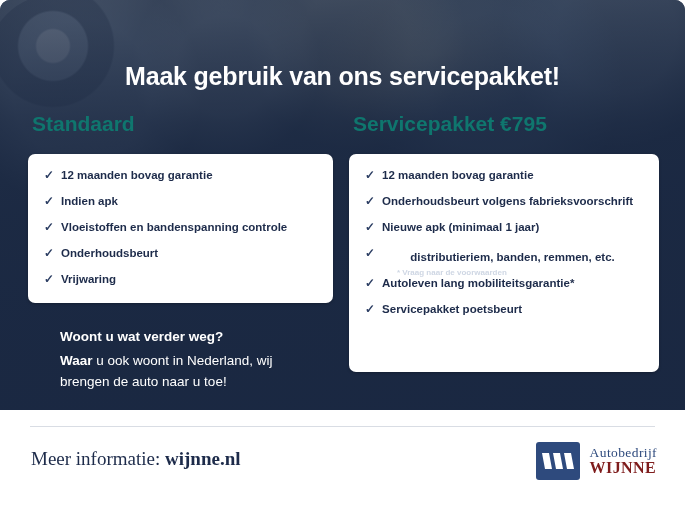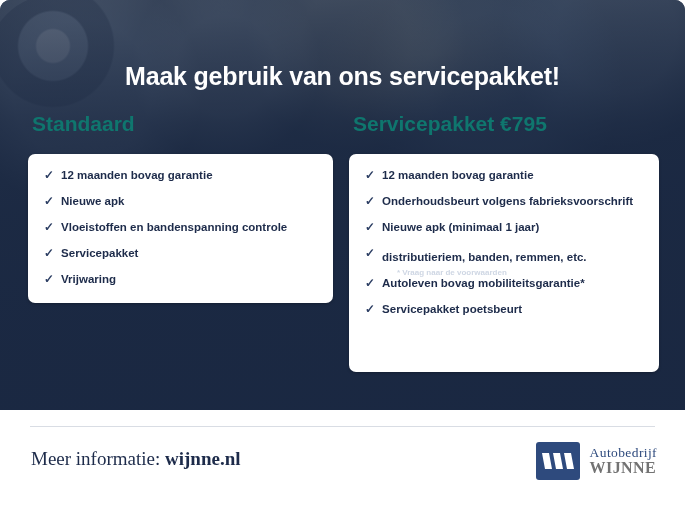--- a/index.html
+++ b/index.html
@@ -131,20 +131,21 @@
     color: #2c3e63;
     font-size: 12px;
     font-weight: bold;
     margin-right: 7px;
     line-height: 15px;
   }
   .feature-text { flex: 1; }
   .feature-sub {
     display: block;
     margin-top: 4px;
+    text-align: center;
   }
 
   .footnote {
     position: absolute;
     left: 349px;
     top: 268px;
     color: #cfd7e4;
     font-size: 8px;
     font-weight: bold;
     margin-left: 48px;
@@ -212,21 +213,21 @@
   .brand-mark svg { position: absolute; left: 6px; top: 11px; }
   .brand-name {
     line-height: 1.05;
   }
   .brand-top {
     color: #2e4a7d;
     font-size: 13.5px;
     letter-spacing: 0.4px;
   }
   .brand-bottom {
-    color: #737373;
+    color: #7f1d1d;
     font-size: 16px;
     font-weight: bold;
     letter-spacing: 0.4px;
   }
 </style>
 </head>
 <body>
 
 <div class="poster">
 
@@ -244,37 +245,42 @@
     <div class="col col-left">
       <div class="col-title">Standaard</div>
       <div class="card card-left">
 
         <div class="feature">
           <span class="check">✓</span>
           <span class="feature-text">12 maanden bovag garantie</span>
         </div>
         <div class="feature">
           <span class="check">✓</span>
-          <span class="feature-text">Nieuwe apk</span>
+          <span class="feature-text">Indien apk</span>
         </div>
         <div class="feature">
           <span class="check">✓</span>
           <span class="feature-text">Vloeistoffen en bandenspanning controle</span>
         </div>
         <div class="feature">
           <span class="check">✓</span>
-          <span class="feature-text">Servicepakket</span>
+          <span class="feature-text">Onderhoudsbeurt</span>
         </div>
         <div class="feature">
           <span class="check">✓</span>
           <span class="feature-text">Vrijwaring</span>
         </div>
 
       </div>
 
+      <div class="promo">
+        <div class="promo-line1">Woont u wat verder weg?</div>
+        <div><span class="promo-strong">Waar</span><span class="promo-rest"> u ook woont in Nederland, wij</span></div>
+        <div class="promo-rest">brengen de auto naar u toe!</div>
+      </div>
     </div>
 
     <div class="col col-right">
       <div class="col-title">Servicepakket €795</div>
       <div class="card card-right">
 
         <div class="feature">
           <span class="check">✓</span>
           <span class="feature-text">12 maanden bovag garantie</span>
         </div>
@@ -287,21 +293,21 @@
           <span class="feature-text">Nieuwe apk (minimaal 1 jaar)</span>
         </div>
         <div class="feature">
           <span class="check">✓</span>
           <span class="feature-text">
             <span class="feature-sub">distributieriem, banden, remmen, etc.</span>
           </span>
         </div>
         <div class="feature">
           <span class="check">✓</span>
-          <span class="feature-text">Autoleven bovag mobiliteitsgarantie*</span>
+          <span class="feature-text">Autoleven lang mobiliteitsgarantie*</span>
         </div>
         <div class="feature">
           <span class="check">✓</span>
           <span class="feature-text">Servicepakket poetsbeurt</span>
         </div>
 
       </div>
     </div>
 
   </div>

